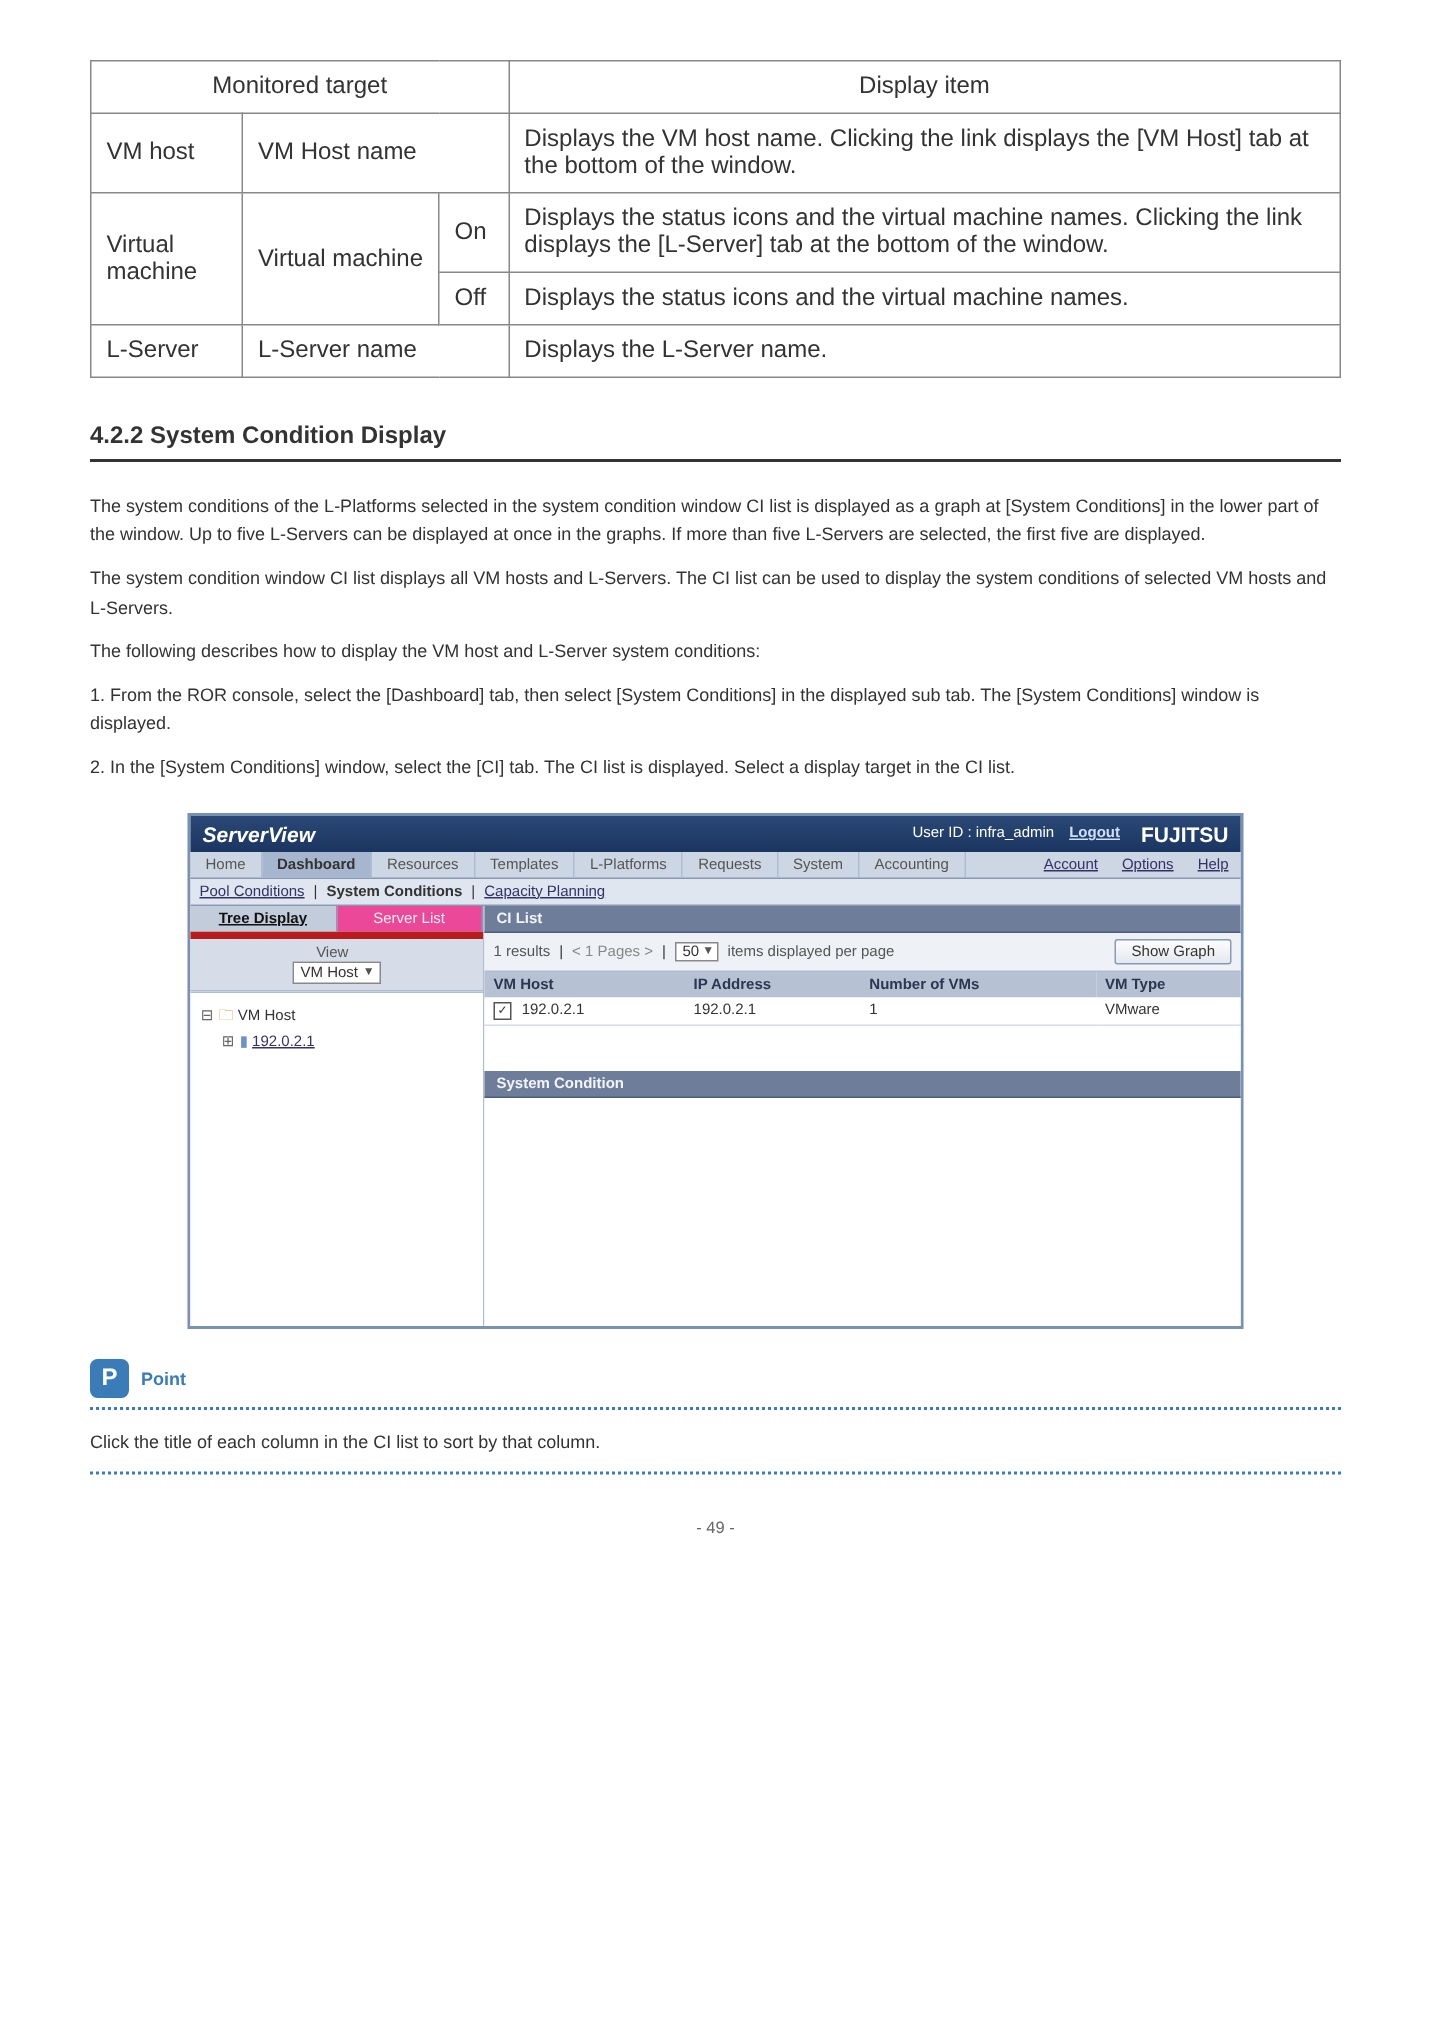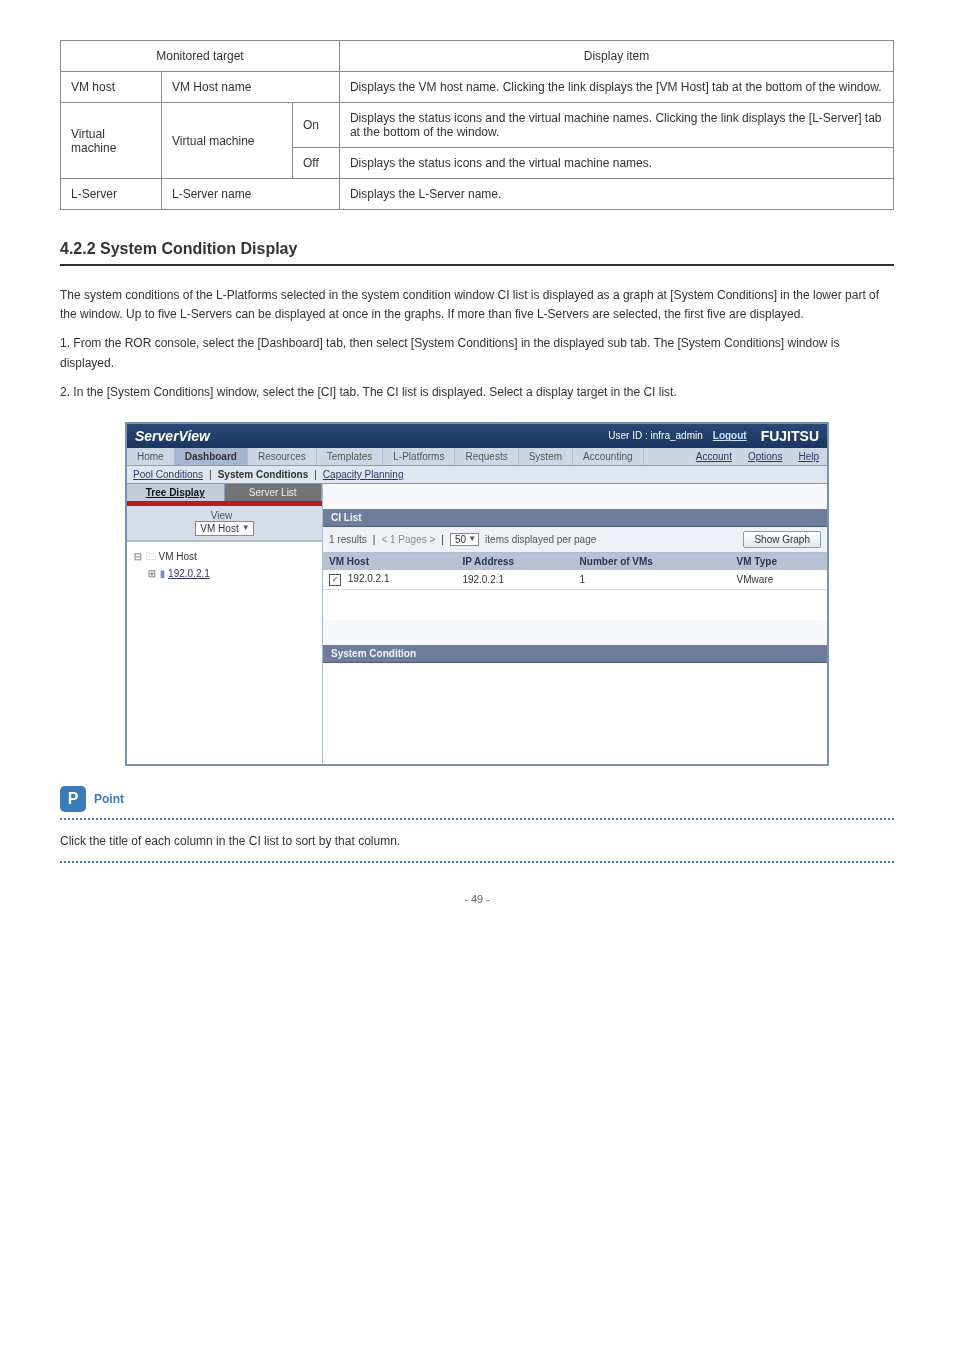--- a/index.html
+++ b/index.html
@@ -15,21 +15,21 @@
     padding: 40px 60px;
   }
   table.doc-table {
     border-collapse: collapse;
     width: 100%;
     margin-bottom: 20px;
   }
   table.doc-table td, table.doc-table th {
     border: 1px solid #888;
     padding: 8px 10px;
-    font-size: 12px;
+    font-size: 16px;
     vertical-align: middle;
   }
   table.doc-table th {
     font-weight: normal;
     text-align: center;
   }
   .section-heading {
     font-size: 16px;
     font-weight: bold;
     border-bottom: 2px solid #333;
@@ -101,21 +101,21 @@
   .sv-left-tabs {
     display: flex;
     background: #c3ccda;
     border-bottom: 5px solid #b91c1c;
   }
   .sv-left-tabs .ltab {
     flex: 1;
     text-align: center;
     padding: 3px 4px;
     border-right: 1px solid #8a9ab5;
-    background: #737373;
+    background: #ec4899;
     color: #eee;
   }
   .sv-left-tabs .ltab.active {
     background: #c3ccda;
     color: #111;
     font-weight: bold;
     text-decoration: underline;
   }
   .view-row {
     display: flex;
@@ -156,21 +156,20 @@
     background: #f6f8fb;
     display: flex;
     flex-direction: column;
   }
   .panel-title {
     background: #6e7d99;
     color: #f2f5fa;
     font-weight: bold;
     padding: 3px 8px;
     border-bottom: 1px solid #4d5e7c;
-    margin-top: 25px;
   }
   .ci-toolbar {
     display: flex;
     align-items: center;
     padding: 4px 6px;
     gap: 6px;
     border-bottom: 1px solid #b0bcd0;
     background: #eef2f6;
   }
   .ci-toolbar .results { color:#555; }
@@ -258,20 +257,22 @@
     </tr>
   </tbody>
     </table>
 
   <div class="section-heading">
     <span>4.2.2</span>
     <span>System Condition Display</span>
   </div>
 
   <p class="body-text">The system conditions of the L-Platforms selected in the system condition window CI list is displayed as a graph at [System Conditions] in the lower part of the window. Up to five L-Servers can be displayed at once in the graphs. If more than five L-Servers are selected, the first five are displayed.</p>
+  <p class="body-text">The system condition window CI list displays all VM hosts and L-Servers. The CI list can be used to display the system conditions of selected VM hosts and L-Servers.</p>
+  <p class="body-text">The following describes how to display the VM host and L-Server system conditions:</p>
   <p class="body-text">1. From the ROR console, select the [Dashboard] tab, then select [System Conditions] in the displayed sub tab. The [System Conditions] window is displayed.</p>
   <p class="body-text">2. In the [System Conditions] window, select the [CI] tab. The CI list is displayed. Select a display target in the CI list.</p>
 
   <div class="screenshot-wrap">
     <div class="sv-header">
       <span class="brand">ServerView</span>
       <span class="spacer"></span>
       <span class="uid">
         <span>User ID :</span>
         <span>infra_admin</span>

